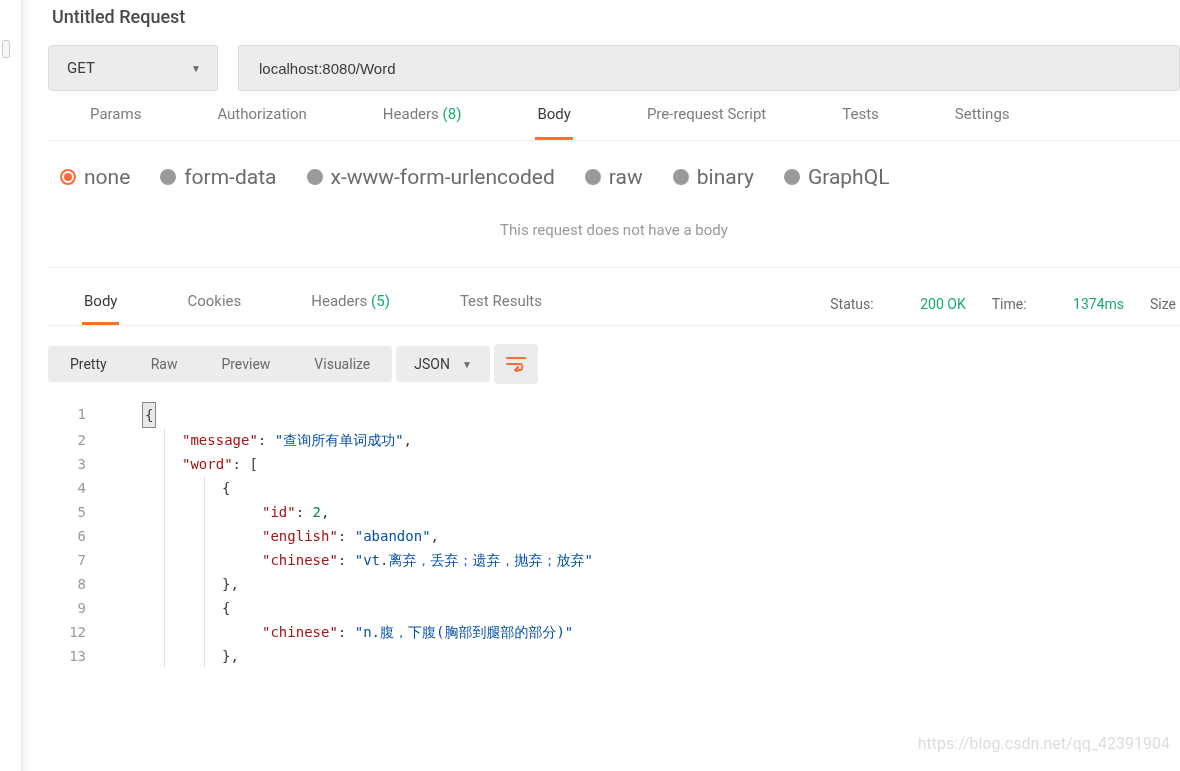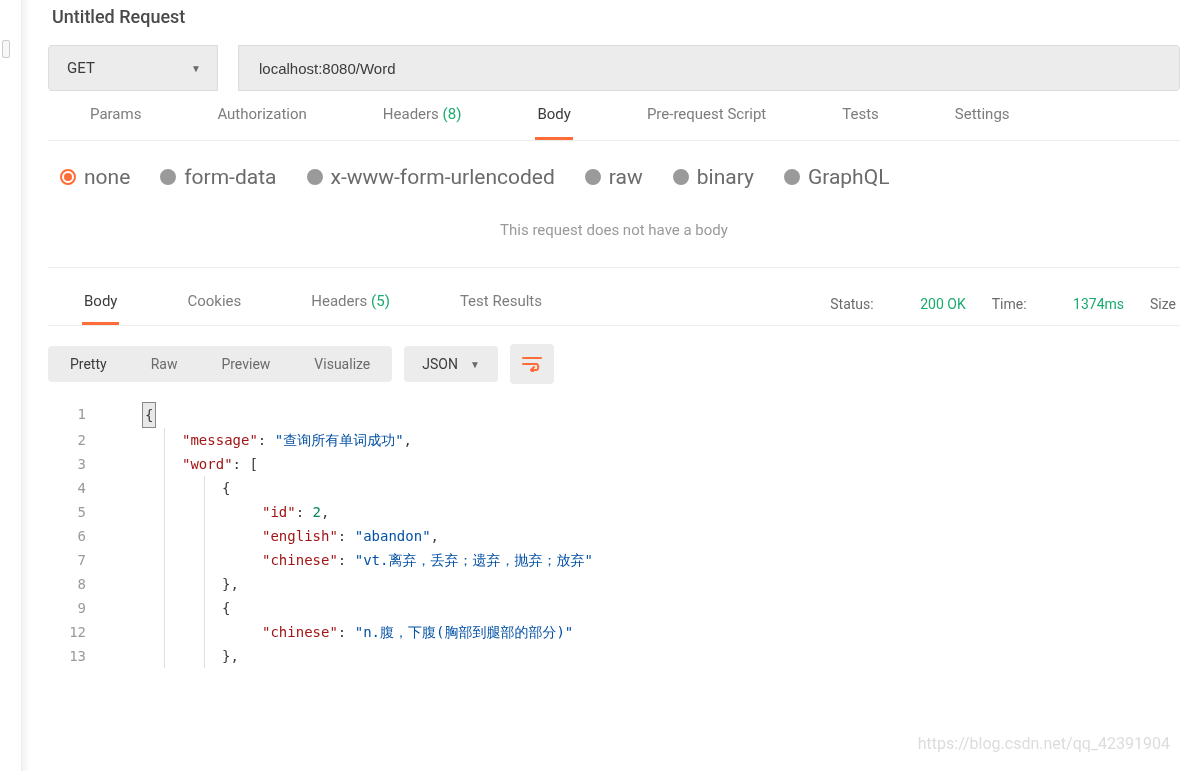--- a/index.html
+++ b/index.html
@@ -18,21 +18,21 @@
 .radio-item { display: flex; align-items: center; gap: 8px; cursor: pointer; color: #6b6b6b; font-size: 21px; }
 .radio { width: 16px; height: 16px; border-radius: 50%; border: 2px solid #c0c0c0; background: #fff; display: inline-block; position: relative; }
 .radio.checked { border-color: #ff6c37; }
 .radio.checked::after { content: ''; position: absolute; top: 2px; left: 2px; width: 8px; height: 8px; border-radius: 50%; background: #ff6c37; }
 .radio.filled { border-color: #9a9a9a; background: #9a9a9a; }
 .no-body { text-align: center; color: #9a9a9a; font-size: 15px; padding: 12px 0 28px; border-bottom: 1px solid #eee; }
 .resp-tabs { display: flex; justify-content: space-between; align-items: center; padding: 14px 0 0; border-bottom: 1px solid #eee; }
 .resp-tabs-left { display: flex; gap: 34px; padding-left: 2px; }
 .resp-tabs-right { display: flex; gap: 26px; font-size: 14px; color: #6b6b6b; padding-right: 4px; align-items: center; }
 .resp-tabs-right .grn { color: #1aab6e; margin-left: 43px; }
-.view-row { display: flex; gap: 12px; padding: 18px 0; align-items: center; }
+.view-row { display: flex; gap: 4px; padding: 18px 0; align-items: center; }
 .view-tabs { display: flex; background: #ececec; border-radius: 4px; overflow: hidden; }
 .view-tab { padding: 10px 22px; font-size: 14px; color: #6b6b6b; cursor: pointer; }
 .view-tab.active { color: #3b3b3b; }
 .json-select { display: flex; align-items: center; gap: 12px; padding: 10px 18px; background: #ececec; border-radius: 4px; font-size: 14px; color: #3b3b3b; cursor: pointer; }
 .json-select .chev { font-size: 10px; color: #6b6b6b; }
 .wrap-btn { width: 44px; height: 40px; background: #ececec; border-radius: 4px; display: flex; align-items: center; justify-content: center; cursor: pointer; }
 .wrap-icon { width: 20px; height: 16px; position: relative; }
 .wrap-icon svg { stroke: #ff6c37; }
 .code-area { font-family: Consolas, Monaco, monospace; font-size: 14px; line-height: 24px; }
 .code-line { display: flex; }

